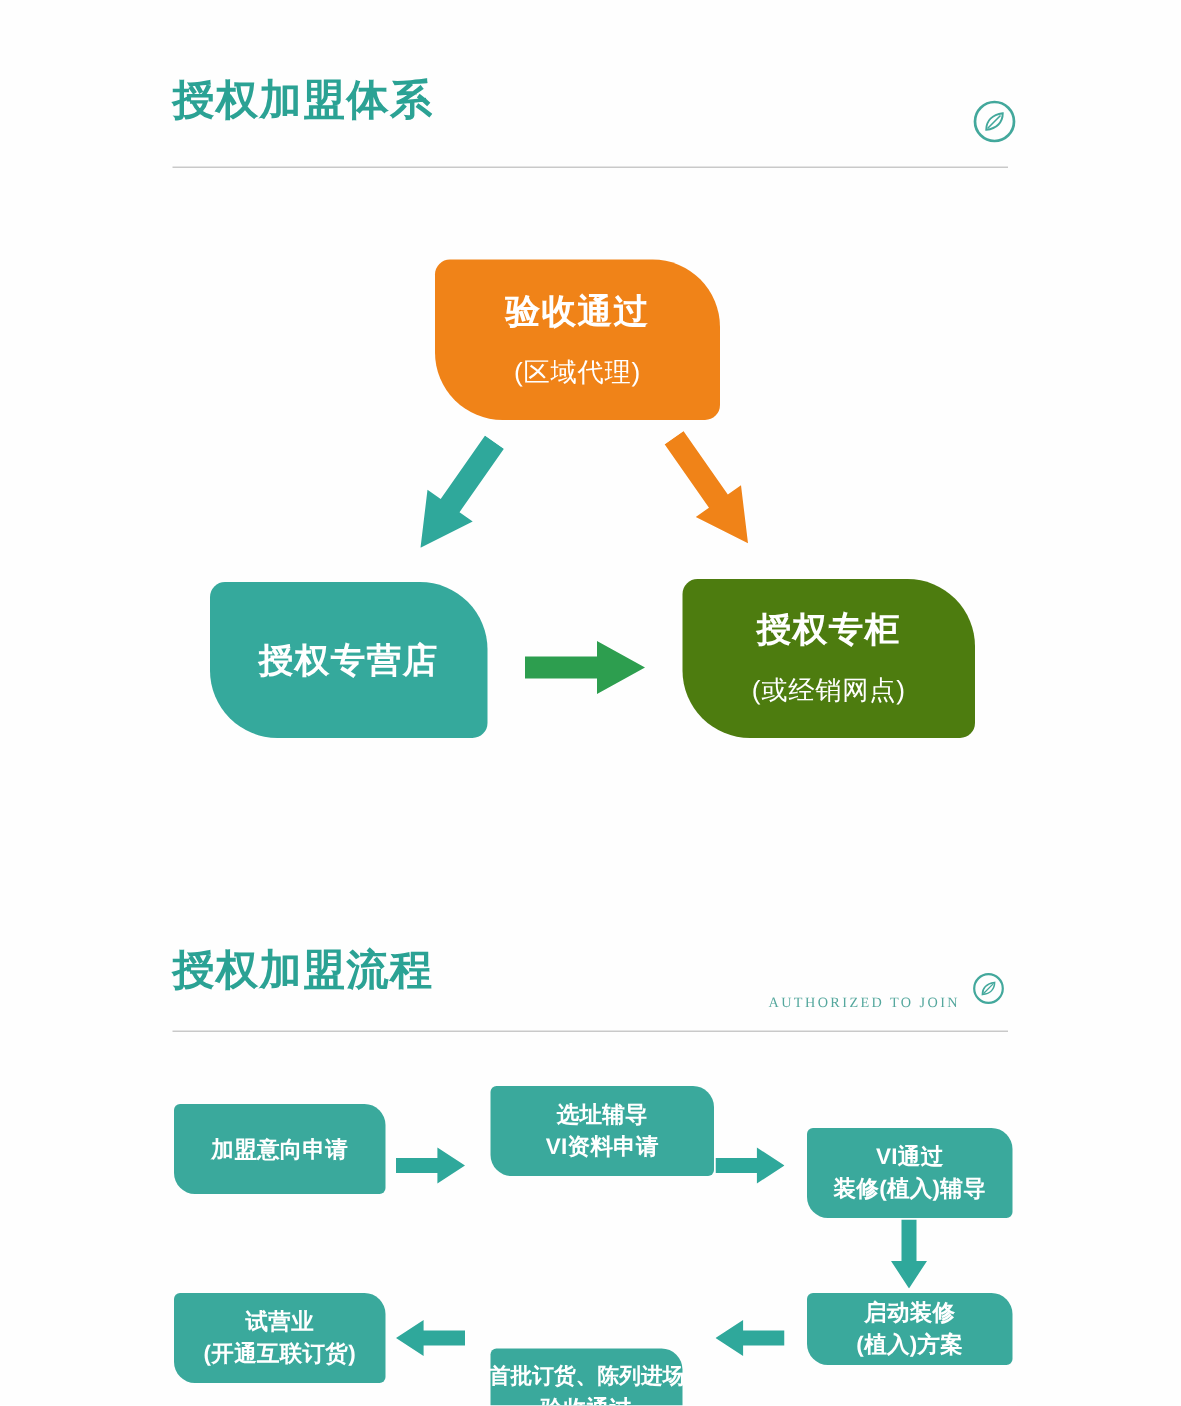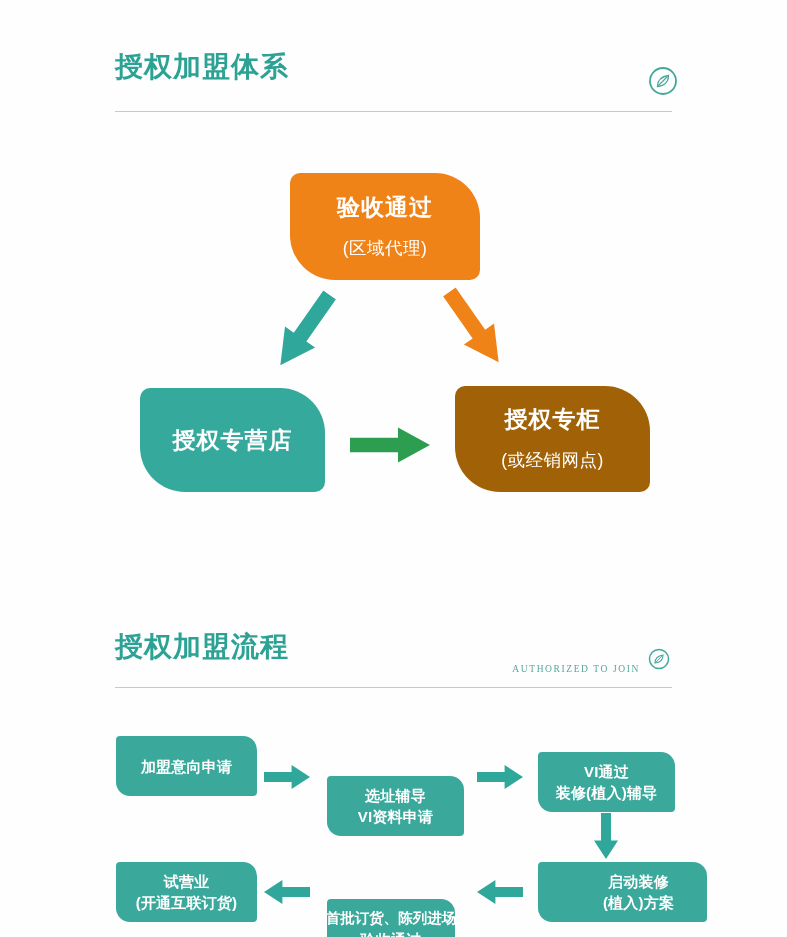--- a/index.html
+++ b/index.html
@@ -18,21 +18,21 @@
   }
   .leaf{color:#43a89c;}
   .bigbox{
     display:flex;flex-direction:column;align-items:center;justify-content:center;
     color:#ffffff;text-align:center;border-radius:10px 45px 10px 45px;
   }
   .bigbox .l1{font-size:23px;font-weight:700;letter-spacing:1px;line-height:1.25;}
   .bigbox .l2{font-size:17.5px;font-weight:500;letter-spacing:.5px;line-height:1.35;margin-top:15px;}
   .orange{background:#f08318;}
   .tealbox{background:#35a99c;}
-  .greenbox{background:#a16207;}
+  .greenbox{background:#4d7c0f;}
   .step{
     background:#3aa99c;color:#ffffff;display:flex;flex-direction:column;align-items:center;
     justify-content:center;text-align:center;border-radius:4px 14px 4px 14px;
   }
   .step .l{font-size:15px;font-weight:700;line-height:21px;white-space:nowrap;letter-spacing:.2px;}
   .step .tight{font-size:14.5px;letter-spacing:0;}
   .arrow{display:block;}
   .arrow svg{display:block;width:100%;height:100%;}
   .teal-ink{color:#2fa89b;}
   .orange-ink{color:#f08318;}
@@ -103,21 +103,21 @@
   <div class="abs step" style="left:116px;top:736px;width:141px;height:60px;">
     <span class="l">加盟意向申请</span>
   </div>
 
   <span class="abs arrow teal-ink" style="left:264px;top:762px;width:46px;height:30px;">
     <svg viewBox="0 0 100 60" preserveAspectRatio="none" fill="currentColor">
       <polygon points="0,20 60,20 60,6 100,30 60,54 60,40 0,40"></polygon>
     </svg>
   </span>
 
-  <div class="abs step" style="left:327px;top:776px;width:137px;height:60px;">
+  <div class="abs step" style="left:327px;top:724px;width:149px;height:60px;">
     <span class="l">选址辅导</span>
     <span class="l">VI资料申请</span>
   </div>
 
   <span class="abs arrow teal-ink" style="left:477px;top:762px;width:46px;height:30px;">
     <svg viewBox="0 0 100 60" preserveAspectRatio="none" fill="currentColor">
       <polygon points="0,20 60,20 60,6 100,30 60,54 60,40 0,40"></polygon>
     </svg>
   </span>
 
@@ -125,21 +125,21 @@
     <span class="l">VI通过</span>
     <span class="l">装修(植入)辅导</span>
   </div>
 
   <span class="abs arrow teal-ink" style="left:583px;top:821px;width:46px;height:30px;transform:rotate(90deg);">
     <svg viewBox="0 0 100 60" preserveAspectRatio="none" fill="currentColor">
       <polygon points="0,20 60,20 60,6 100,30 60,54 60,40 0,40"></polygon>
     </svg>
   </span>
 
-  <div class="abs step" style="left:538px;top:862px;width:137px;height:60px;padding-left:32px;">
+  <div class="abs step" style="left:538px;top:862px;width:137px;height:48px;">
     <span class="l">启动装修</span>
     <span class="l">(植入)方案</span>
   </div>
 
   <span class="abs arrow teal-ink" style="left:477px;top:877px;width:46px;height:30px;transform:rotate(180deg);">
     <svg viewBox="0 0 100 60" preserveAspectRatio="none" fill="currentColor">
       <polygon points="0,20 60,20 60,6 100,30 60,54 60,40 0,40"></polygon>
     </svg>
   </span>
 

